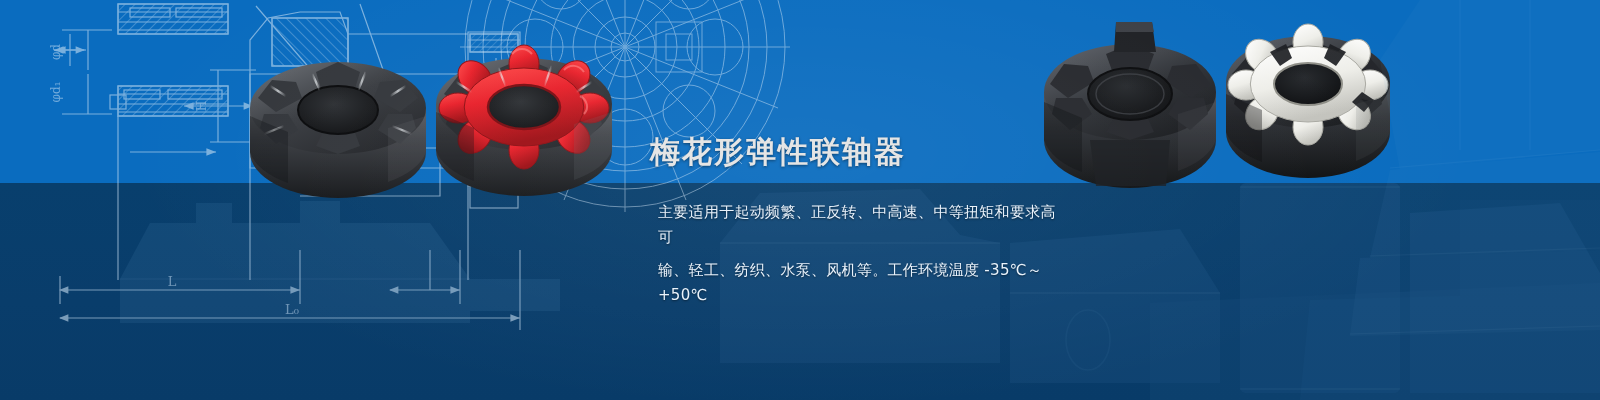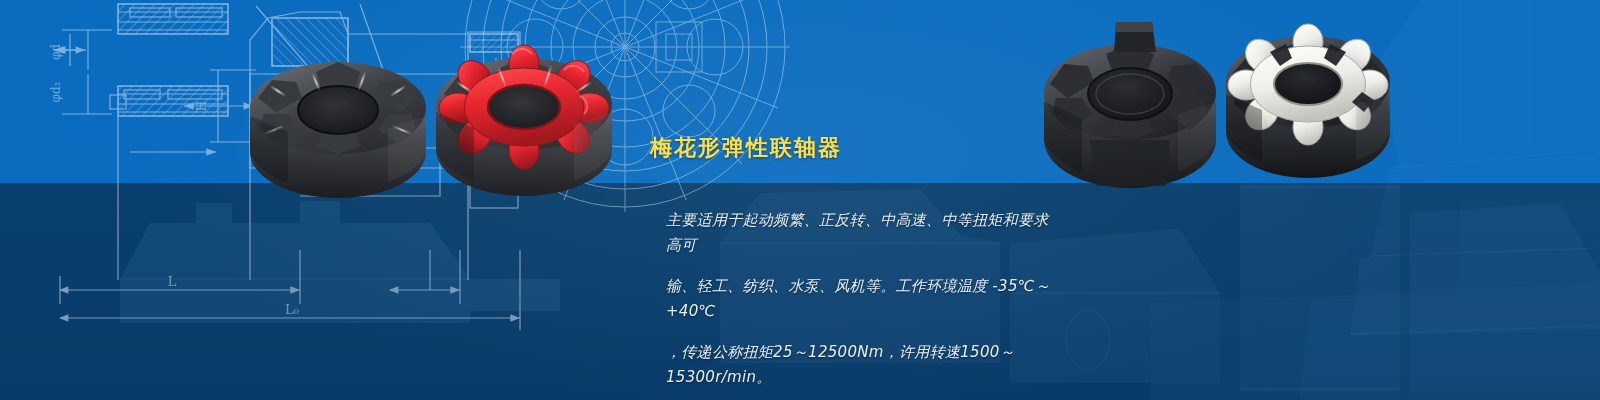--- a/index.html
+++ b/index.html
@@ -34,33 +34,33 @@
   .prod{position:absolute;}
   .prod svg{display:block;overflow:visible;}
 
   
   .ghost{position:absolute;left:0;top:183px;width:1600px;height:217px;opacity:.30;pointer-events:none;}
   .ghost-right{position:absolute;left:1060px;top:0;width:540px;height:400px;opacity:.22;pointer-events:none;}
 
   
   .title{
     position:absolute;left:650px;top:137px;
-    font-size:22px;font-weight:bold;color:#fde047;
+    font-size:30px;font-weight:bold;color:#e5e5e5;
     letter-spacing:2px;line-height:1;
     text-shadow:0 1px 3px rgba(0,0,0,.45);
     white-space:nowrap;z-index:9;
   }
   .body-text{
     position:absolute;left:650px;top:192px;width:420px;
     font-size:15px;color:#e9f2fb;line-height:25px;
     letter-spacing:.3px;
     text-shadow:0 1px 2px rgba(0,0,0,.45);
     z-index:9;
   }
-  .body-text p{margin:16px;font-style:italic;}
+  .body-text p{margin:8px;}
 </style>
 </head>
 <body>
 
 <div class="banner">
 
   <div class="band-top"></div>
   <div class="band-bottom"></div>
 
   <div class="blueprint-left">
@@ -436,17 +436,16 @@
       </g>
     </svg>
   </div>
 
   <div class="vignette"></div>
 
   <div class="title">梅花形弹性联轴器</div>
 
   <div class="body-text">
     <p>主要适用于起动频繁、正反转、中高速、中等扭矩和要求高可</p>
-    <p>输、轻工、纺织、水泵、风机等。工作环境温度 -35℃～+40℃</p>
-    <p>，传递公称扭矩25～12500Nm，许用转速1500～15300r/min。</p>
+    <p>输、轻工、纺织、水泵、风机等。工作环境温度 -35℃～+50℃</p>
   </div>
 
 </div>
 
 </body></html>

